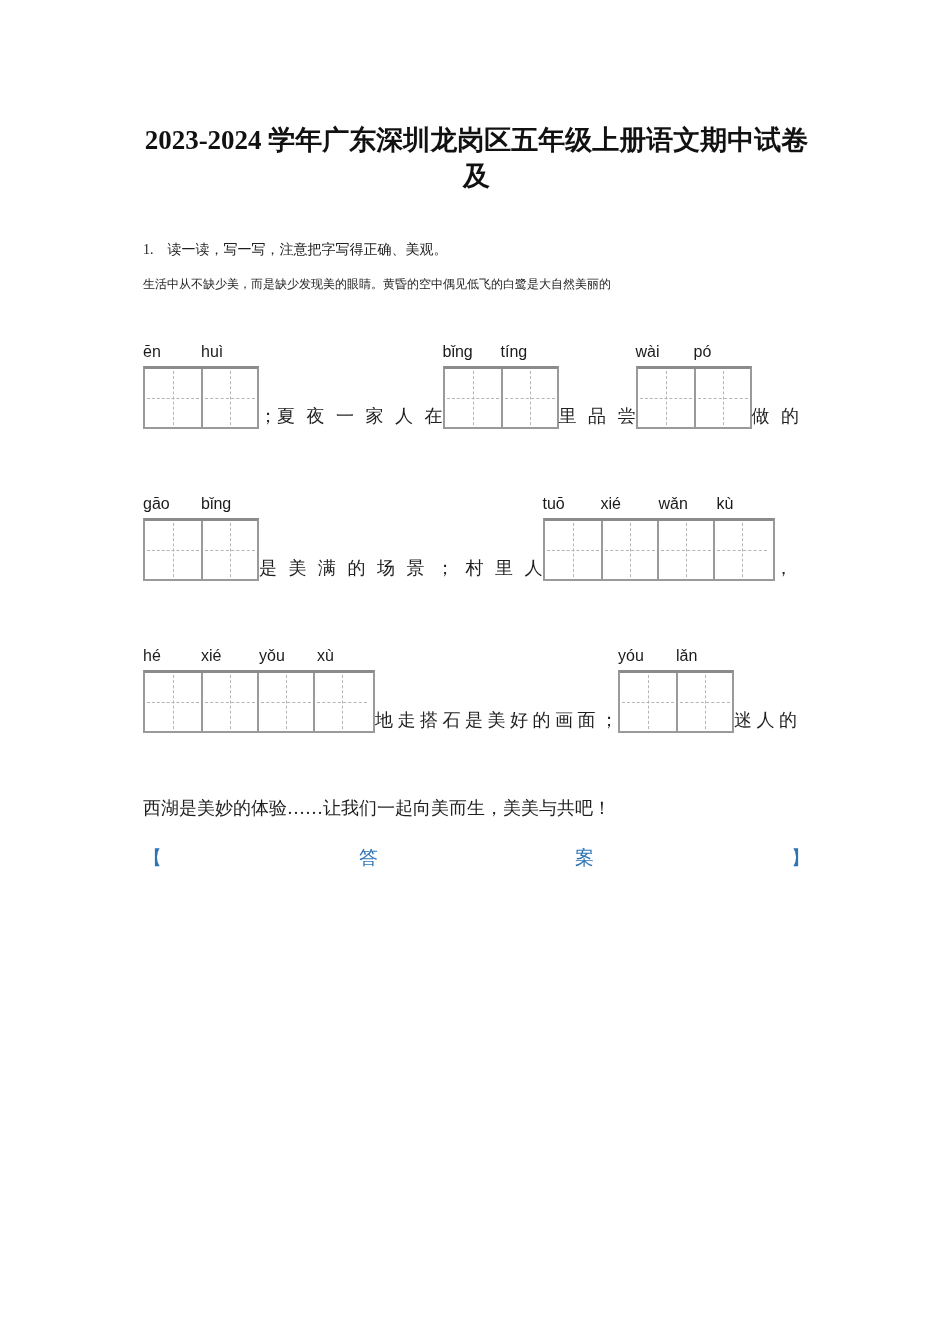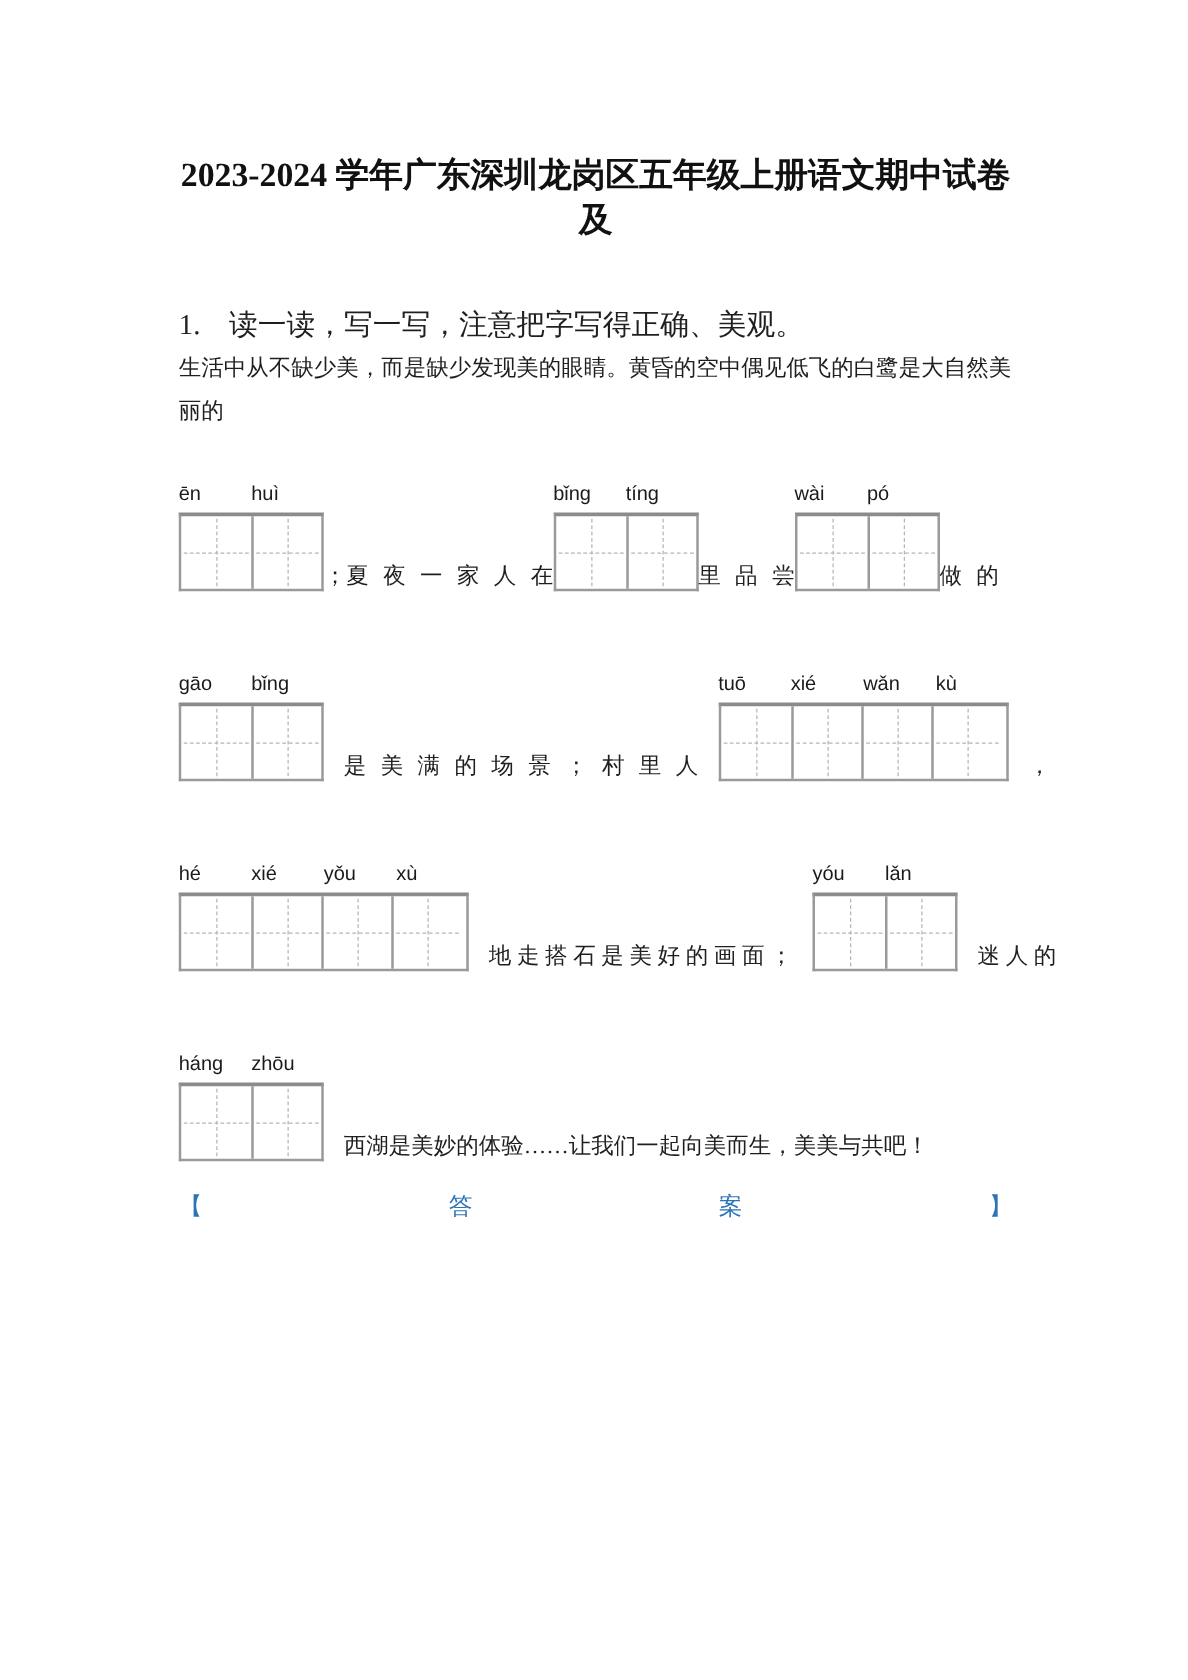--- a/index.html
+++ b/index.html
@@ -9,25 +9,25 @@
     background:#ffffff;
     box-sizing:border-box;
     padding:122px 140px 0 143px;
     font-family:"Liberation Serif","DejaVu Serif",serif;
     color:#1f1f1f;
     overflow:hidden;
   }
   .title{margin:0;font-size:27px;font-weight:bold;text-align:center;color:#111;}
   .title .tline{line-height:36px;}
   .title .tline2{margin-top:36px;}
-  .qline{margin:49px 0 0 0;font-size:23px;line-height:34px;}
-  .introline{margin:0;font-size:18px;line-height:34px;}
+  .qline{margin:39px 0 0 0;font-size:14px;line-height:34px;}
+  .introline{margin:0;font-size:12px;line-height:34px;}
   .rows{margin-top:40px;}
   .row{display:flex;align-items:flex-end;flex-wrap:nowrap;}
-  .row + .row{margin-top:64px;gap:16px;}
+  .row + .row{margin-top:64px;}
   .row-text{
     font-size:18px;line-height:22px;
     margin-bottom:2px;
     white-space:pre;
   }
   .row-text.wide{word-spacing:7px;}
   .grid-group{flex:0 0 auto;}
   .pinyin-row{display:flex;margin-bottom:3px;}
   .pinyin{
     display:inline-block;width:58px;text-align:left;
@@ -161,30 +161,20 @@
             <span class="pinyin">lǎn</span>
           </div>
           <div class="cells">
             <div class="cell"></div>
             <div class="cell"></div>
           </div>
         </div>
         <span class="row-text">迷 人 的</span>
       </div>
       <div class="row">
-        <div class="grid-group">
-          <div class="pinyin-row">
-            <span class="pinyin">háng</span>
-            <span class="pinyin">zhōu</span>
-          </div>
-          <div class="cells">
-            <div class="cell"></div>
-            <div class="cell"></div>
-          </div>
-        </div>
         <span class="row-text">西湖是美妙的体验……让我们一起向美而生，美美与共吧！</span>
       </div>
     </div>
 
   <div class="answer-bar">
     <span>【</span>
     <span>答</span>
     <span>案</span>
     <span>】</span>
   </div>

